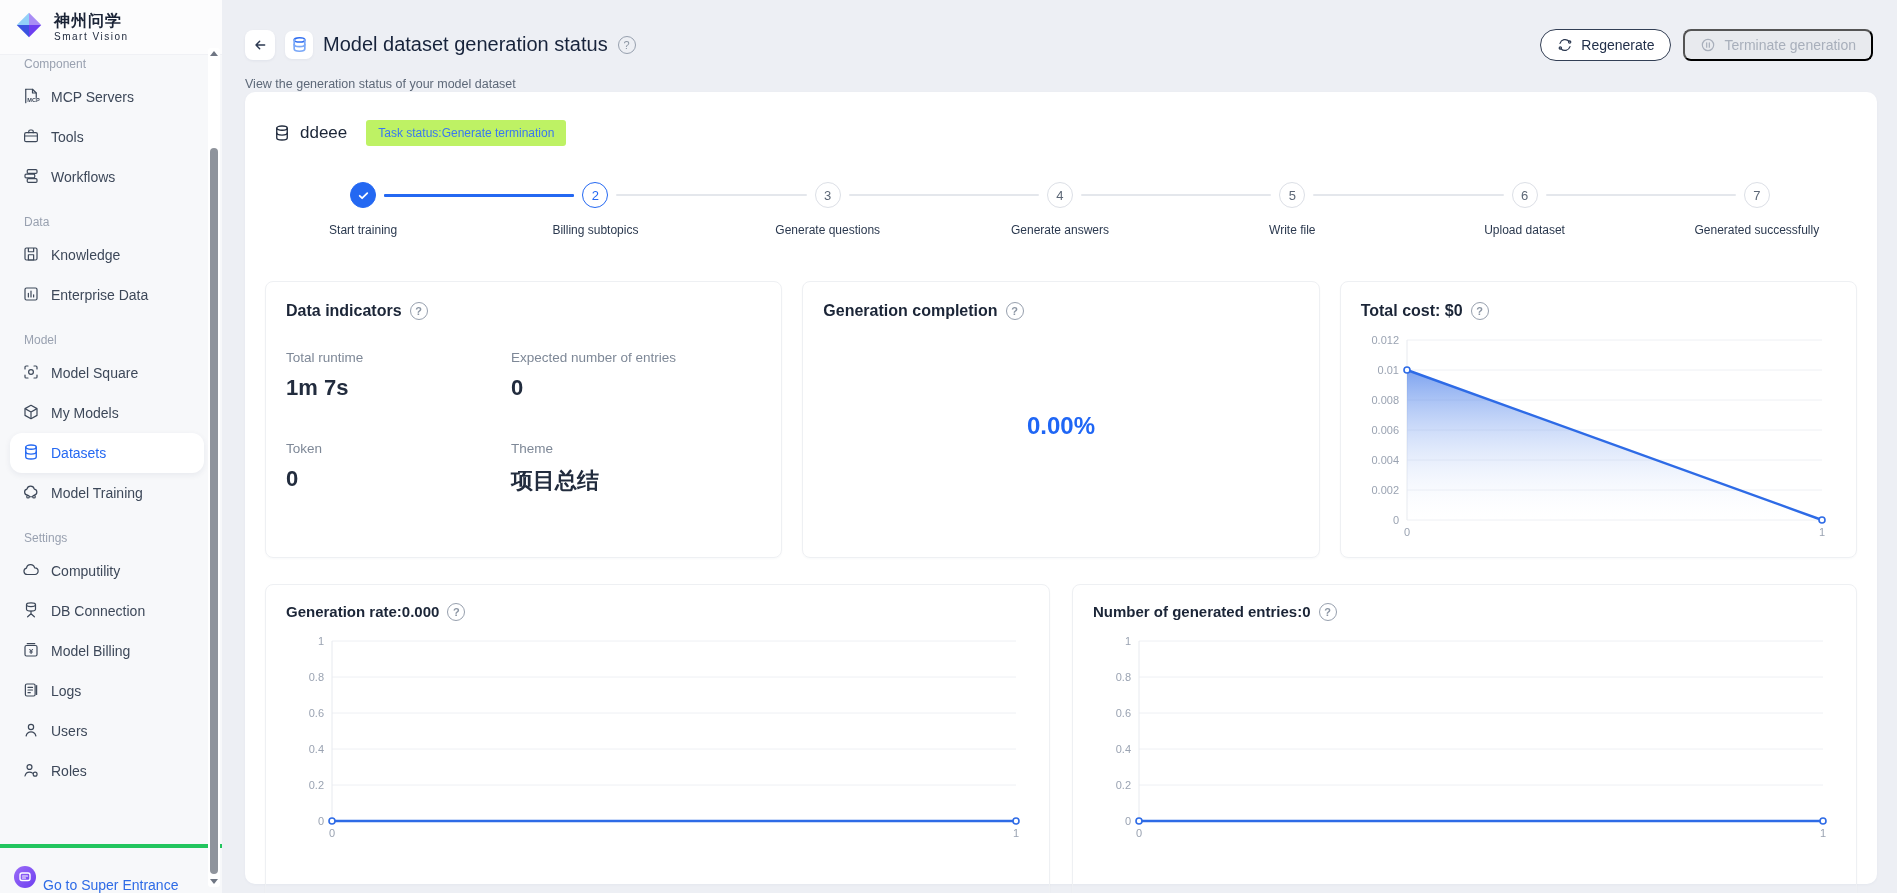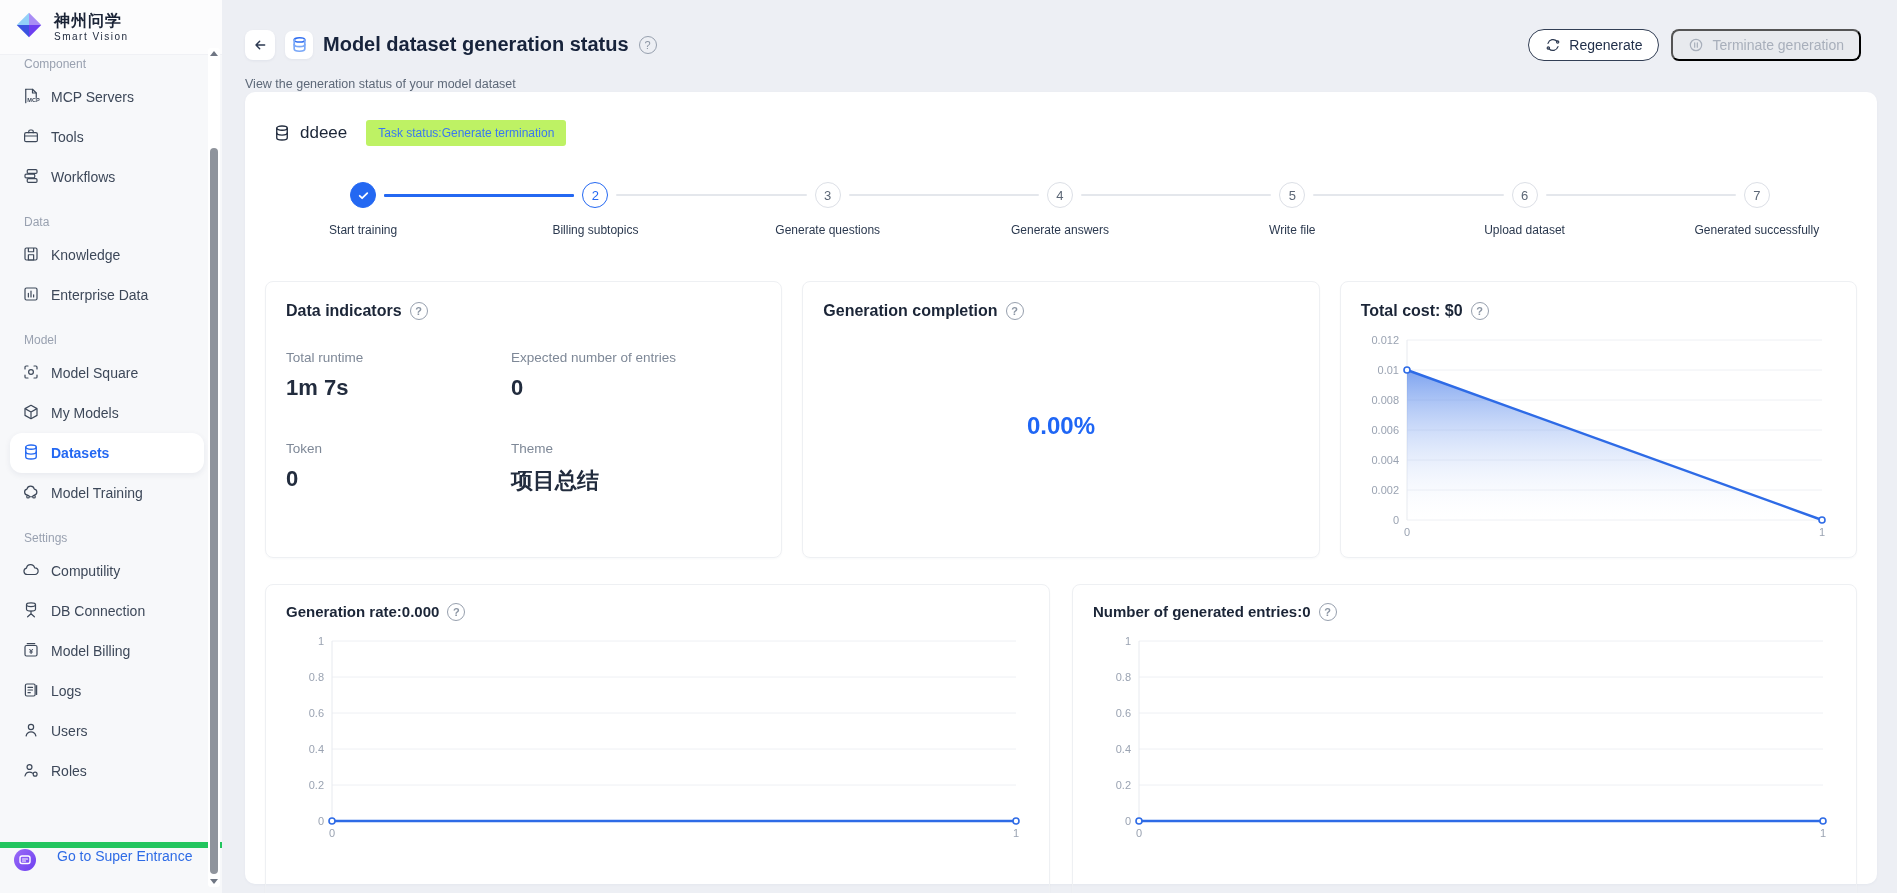--- a/index.html
+++ b/index.html
@@ -11,40 +11,40 @@
   .sidebar{width:222px;flex:none;background:#f7f8fa;position:relative;display:flex;flex-direction:column}
   .logo-row{height:54px;flex:none;display:flex;align-items:center;gap:9px;padding:0 13px;background:#fcfcfd;border-bottom:1px solid #f0f1f5}
   .brand-text{display:flex;flex-direction:column;line-height:1.1}
   .brand-name{font-size:16px;font-weight:bold;color:#1a2336;letter-spacing:1px}
   .brand-sub{font-size:10px;color:#222c3f;letter-spacing:1.5px;margin-top:2px}
   .nav{flex:1;overflow:hidden;padding:0 18px 0 10px}
   .section-label{font-size:12px;color:#99a1b0;margin:18px 0 6px 14px}
   .section-label.first{margin-top:2px}
   .nav-item{height:40px;display:flex;align-items:center;gap:11px;padding:0 12px;border-radius:12px;color:#3d4859;font-size:14px;cursor:pointer;white-space:nowrap}
   .nav-item svg{flex:none}
-  .nav-item.active{background:#fff;color:#2468f2;font-weight:bold;box-shadow:0 2px 6px rgba(25,45,90,.07)}
-  .sidebar-footer{flex:none;height:45px;border-top:6px solid #22c55e;display:flex;align-items:flex-start;gap:20px;padding:0 13px}
+  .nav-item.active{background:#fff;color:#2468f2;font-weight:normal;box-shadow:0 2px 6px rgba(25,45,90,.07)}
+  .sidebar-footer{flex:none;height:45px;border-top:4px solid #22c55e;display:flex;align-items:flex-end;gap:6px;padding:0 13px}
   .footer-link{color:#2e6be6;font-size:14px}
   
   .scrollbar{position:absolute;top:48px;right:2px;bottom:6px;width:12px;background:#fff;border-radius:3px;z-index:6;display:flex;flex-direction:column;justify-content:space-between;align-items:center;padding:3px 0;box-sizing:border-box}
   .sb-up{width:0;height:0;border-left:4px solid transparent;border-right:4px solid transparent;border-bottom:5px solid #6f7683}
   .sb-down{width:0;height:0;border-left:4px solid transparent;border-right:4px solid transparent;border-top:5px solid #6f7683}
   .sb-thumb{position:absolute;left:2px;top:100px;height:726px;width:8px;border-radius:4px;background:#8f949c}
 
   
   .main{flex:1;position:relative;padding:0 20px 0 23px;box-sizing:border-box}
   .main-header{height:92px;position:relative}
   .header-left{display:flex;align-items:center;gap:10px;padding-top:20px}
   .back-btn{width:30px;height:30px;background:#fff;border-radius:8px;display:flex;align-items:center;justify-content:center;box-shadow:0 1px 3px rgba(20,40,80,.06);cursor:pointer}
   .title-tile{width:28px;height:28px;background:#fff;border-radius:7px;display:flex;align-items:center;justify-content:center;box-shadow:0 1px 3px rgba(20,40,80,.05)}
-  .page-title{font-size:20px;font-weight:bold;color:#17233b}
+  .page-title{font-size:20px;font-weight:normal;color:#17233b}
   .help{width:16px;height:16px;flex:none;border:1px solid #97a0ae;border-radius:50%;color:#8b95a3;font-size:11px;display:inline-flex;align-items:center;justify-content:center;cursor:pointer}
   .help::after{content:"?"}
   .subtitle{font-size:12.5px;color:#5d6878;margin-top:7px}
-  .header-actions{position:absolute;right:16px;top:29px;display:flex;gap:12px}
+  .header-actions{position:absolute;right:4px;top:29px;display:flex;gap:12px}
   .btn{height:32px;display:flex;align-items:center;gap:8px;font-size:14px;box-sizing:border-box;cursor:pointer}
   .btn-regenerate{padding:0 16px;border:1px solid #333f55;border-radius:16px;background:#fff;color:#22304a}
   .btn-terminate{padding:0 15px;border-radius:8px;background:#e8eaee;color:#a8afbb;cursor:not-allowed}
 
   .content-card{background:#fff;border-radius:10px;height:792px;padding:28px 20px 20px;box-sizing:border-box;box-shadow:0 1px 3px rgba(25,45,90,.04)}
   .task-row{display:flex;align-items:center;padding-left:8px}
   .task-name{font-size:17px;font-weight:normal;color:#1b2537;margin-left:9px}
   .badge{margin-left:19px;background:#bef264;color:#3a77f0;font-size:12px;padding:6px 12px;border-radius:3px}
 
   

